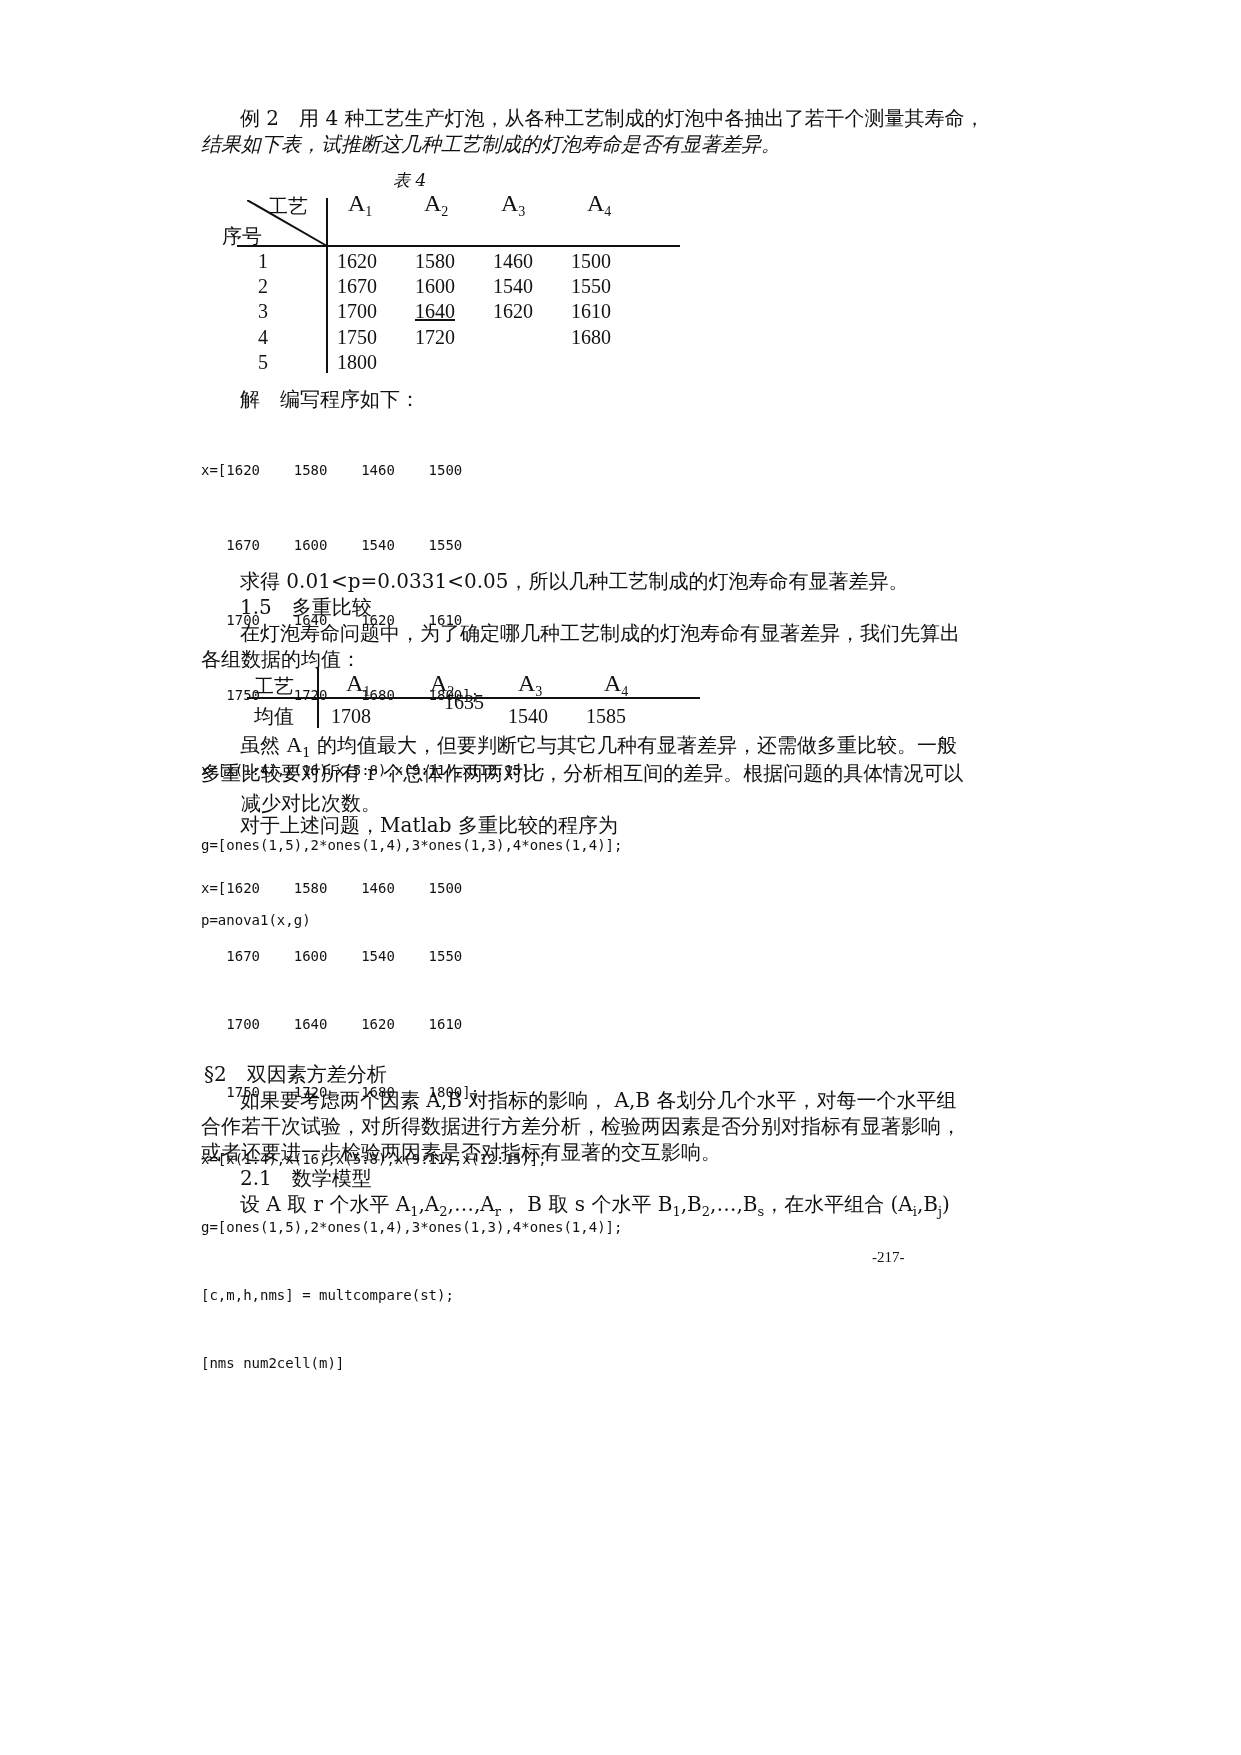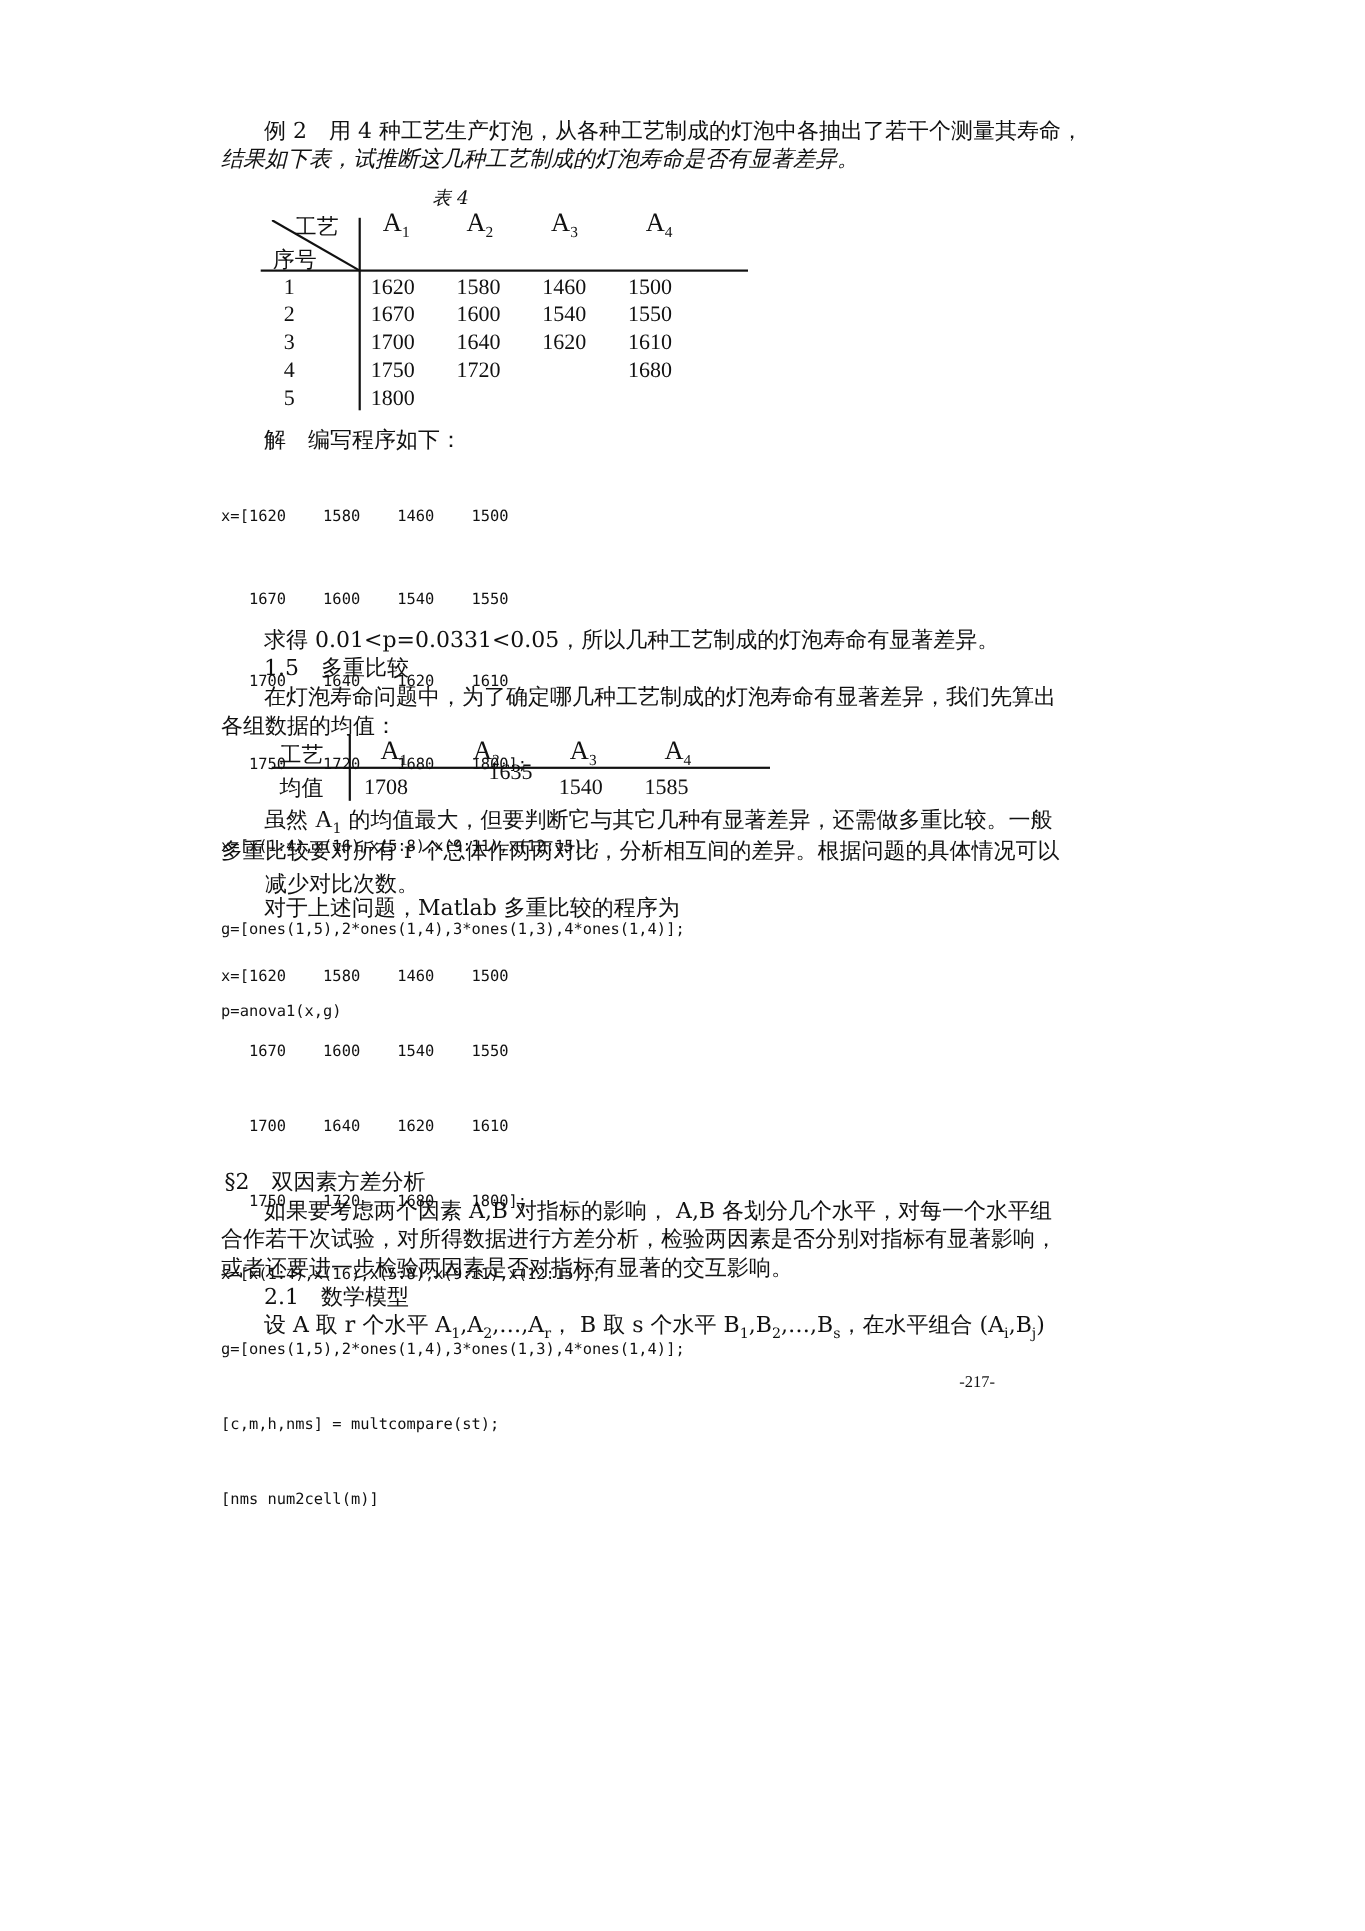--- a/index.html
+++ b/index.html
@@ -21,21 +21,21 @@
 
 <div class="abs txt" style="left:240px;top:104px;">例 2　用 4 种工艺生产灯泡，从各种工艺制成的灯泡中各抽出了若干个测量其寿命，</div>
 <div class="abs txt" style="left:201px;top:130px;font-style:italic;">结果如下表，试推断这几种工艺制成的灯泡寿命是否有显著差异。</div>
 
 <div>
   <div class="abs txt" style="left:393px;top:166px;font-size:17px;font-style:italic;">表 4</div>
   <svg class="abs" style="left:247px;top:200px;" width="82" height="48">
     <line x1="0" y1="0" x2="80" y2="46" stroke="#111" stroke-width="2"></line>
   </svg>
   <div class="abs txt" style="left:268px;top:192px;">工艺</div>
-  <div class="abs txt" style="left:248px;top:222px;">序号</div>
+  <div class="abs txt" style="left:222px;top:222px;">序号</div>
   <div class="vline" style="left:326px;top:198px;height:175px;"></div>
   <div class="hline" style="left:237px;top:245px;width:443px;"></div>
 
   <div class="hdrA" style="left:348px;top:190px;"><span>A</span><span class="sub">1</span></div>
   <div class="hdrA" style="left:424px;top:190px;"><span>A</span><span class="sub">2</span></div>
   <div class="hdrA" style="left:501px;top:190px;"><span>A</span><span class="sub">3</span></div>
   <div class="hdrA" style="left:587px;top:190px;"><span>A</span><span class="sub">4</span></div>
 
   <div>
     <div class="cell" style="left:258px;top:250px;">1</div>
@@ -47,21 +47,21 @@
   <div>
     <div class="cell" style="left:258px;top:275px;">2</div>
     <div class="cell" style="left:337px;top:275px;">1670</div>
     <div class="cell" style="left:415px;top:275px;">1600</div>
     <div class="cell" style="left:493px;top:275px;">1540</div>
     <div class="cell" style="left:571px;top:275px;">1550</div>
   </div>
   <div>
     <div class="cell" style="left:258px;top:300px;">3</div>
     <div class="cell" style="left:337px;top:300px;">1700</div>
-    <div class="cell" style="left:415px;top:300px;">1640</div>
+    <div class="cell" style="left:415px;top:300px;text-decoration:underline;">1640</div>
     <div class="cell" style="left:493px;top:300px;">1620</div>
     <div class="cell" style="left:571px;top:300px;">1610</div>
   </div>
   <div>
     <div class="cell" style="left:258px;top:326px;">4</div>
     <div class="cell" style="left:337px;top:326px;">1750</div>
     <div class="cell" style="left:415px;top:326px;">1720</div>
     <div class="cell" style="left:493px;top:326px;"></div>
     <div class="cell" style="left:571px;top:326px;">1680</div>
   </div>

